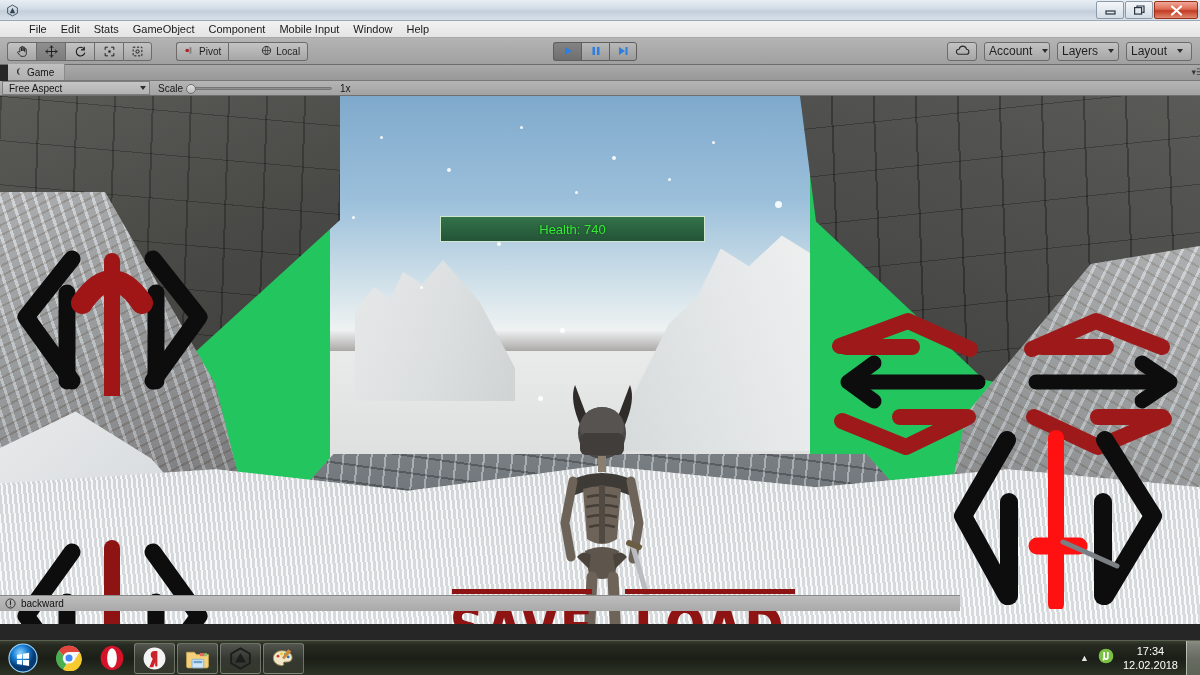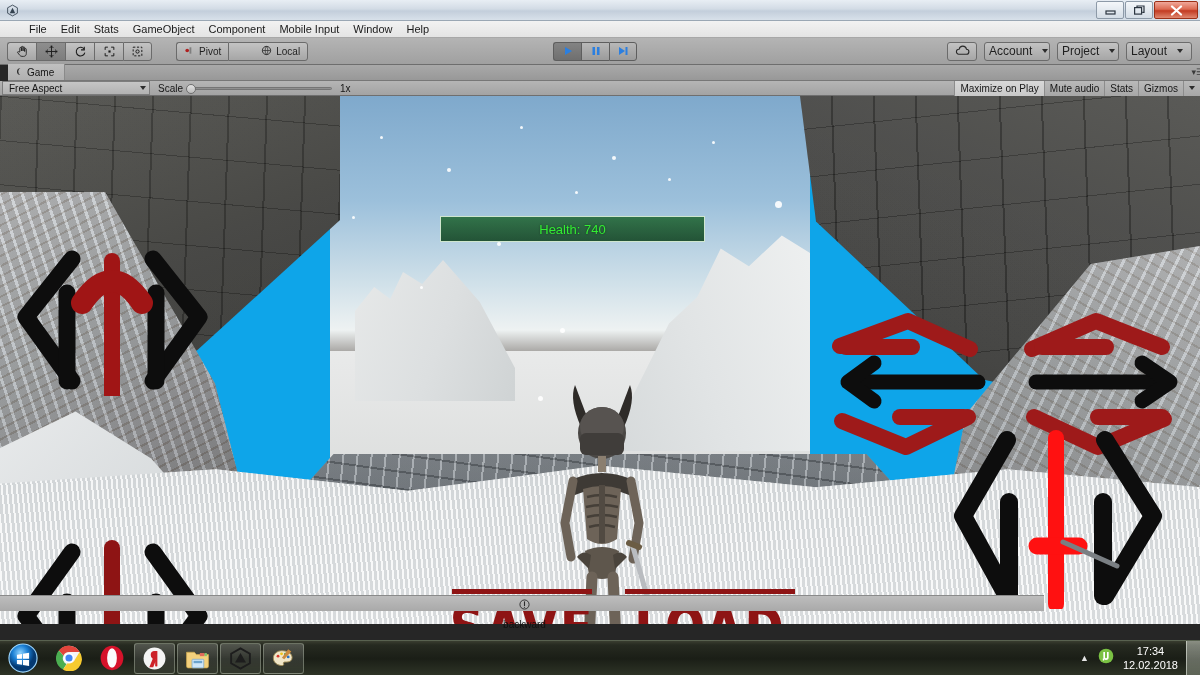--- a/index.html
+++ b/index.html
@@ -145,21 +145,21 @@
     height: 15px; padding: 0 5px; font-size: 10px; color: #161616;
     background: linear-gradient(to bottom, #b9b9b9, #a7a7a7);
     border-left: 1px solid #8c8c8c;
     display: flex; align-items: center;
   }
   .gv-btn.on { background: linear-gradient(to bottom, #d8d8d8, #c8c8c8); }
 
   
   .viewport {
     position: absolute; left: 0; top: 96px; width: 1200px; height: 528px;
-    overflow: hidden; background: #0ea5e9;
+    overflow: hidden; background: #22c55e;
   }
   
   .sky {
     position: absolute; left: 330px; top: 0; width: 480px; height: 300px;
     background: linear-gradient(to bottom, #7fa9cc 0%, #9cc0db 35%, #cfe0e9 62%, #eef2f2 78%, #8e8a86 88%, #6d6561 100%);
   }
   .far-ground {
     position: absolute; left: 330px; top: 255px; width: 480px; height: 130px;
     background: linear-gradient(to bottom, #e9eaea, #dcdedd);
   }
@@ -261,24 +261,24 @@
     display: flex; align-items: center; justify-content: center;
     font-family: "DejaVu Sans", sans-serif; font-size: 46px; font-weight: bold;
     color: #8e1414; letter-spacing: 3px;
     transform: scaleY(1.25); text-shadow: 1px 0 0 #8e1414;
   }
   .rune-line { position: absolute; left: 0; width: 100%; height: 5px; background: #8e1414; }
   .rune-line.top { top: 5px; }
 
   
   .statusbar {
-    position: absolute; left: 0; top: 595px; width: 1044px; height: 16px;
+    position: absolute; left: 0; top: 595px; width: 960px; height: 16px;
     background: linear-gradient(to bottom, #bdbdbd, #a9a9a9);
     border-top: 1px solid #8a8a8a;
-    display: flex; align-items: center; padding-left: 5px; gap: 5px; flex-direction: column;
+    display: flex; align-items: center; padding-left: 5px; gap: 5px;
   }
   .status-text { font-size: 10px; color: #101010; }
 
   
   .taskbar {
     position: absolute; left: 0; top: 640px; width: 1200px; height: 35px;
     background: linear-gradient(to bottom, rgba(58,62,48,.96) 0%, rgba(38,42,32,.97) 12%, rgba(26,30,22,.97) 52%, rgba(46,52,38,.96) 100%);
     border-top: 1px solid #596250;
     display: flex; align-items: center;
   }
@@ -423,21 +423,21 @@
           <svg width="15" height="11" viewBox="0 0 24 16">
               <path d="M6 14h12a4 4 0 0 0 .4-8A6 6 0 0 0 6.6 6 4 4 0 0 0 6 14z" fill="none" stroke="#2a2a2a" stroke-width="1.8"></path>
             </svg>
         </span>
       </div>
       <div class="dropdown-btn" style="width:66px">
         <span>Account</span>
         <span class="caret"></span>
       </div>
       <div class="dropdown-btn" style="width:62px">
-        <span>Project</span>
+        <span>Layers</span>
         <span class="caret"></span>
       </div>
       <div class="dropdown-btn" style="width:66px">
         <span>Layout</span>
         <span class="caret"></span>
       </div>
     </div>
   </div>
 
   <div class="tabstrip">
@@ -455,29 +455,20 @@
   <div class="gvbar">
     <div class="aspect-dd">
       <span>Free Aspect</span>
       <span class="caret"></span>
     </div>
     <span class="scale-label">Scale</span>
     <div class="scale-track">
       <div class="scale-knob"></div>
     </div>
     <span class="scale-value">1x</span>
-    <div class="gv-right">
-      <div class="gv-btn on">Maximize on Play</div>
-      <div class="gv-btn">Mute audio</div>
-      <div class="gv-btn">Stats</div>
-      <div class="gv-btn">Gizmos</div>
-      <div class="gv-btn">
-          <span class="caret"></span>
-        </div>
-    </div>
   </div>
 
   <div class="viewport">
     <div class="sky"></div>
     <div class="far-ground"></div>
     <div class="snow-hill-l"></div>
     <div class="snow-hill-r"></div>
     <div class="wall-left"></div>
     <div class="wall-right"></div>
     <div class="cliff-left"></div>

